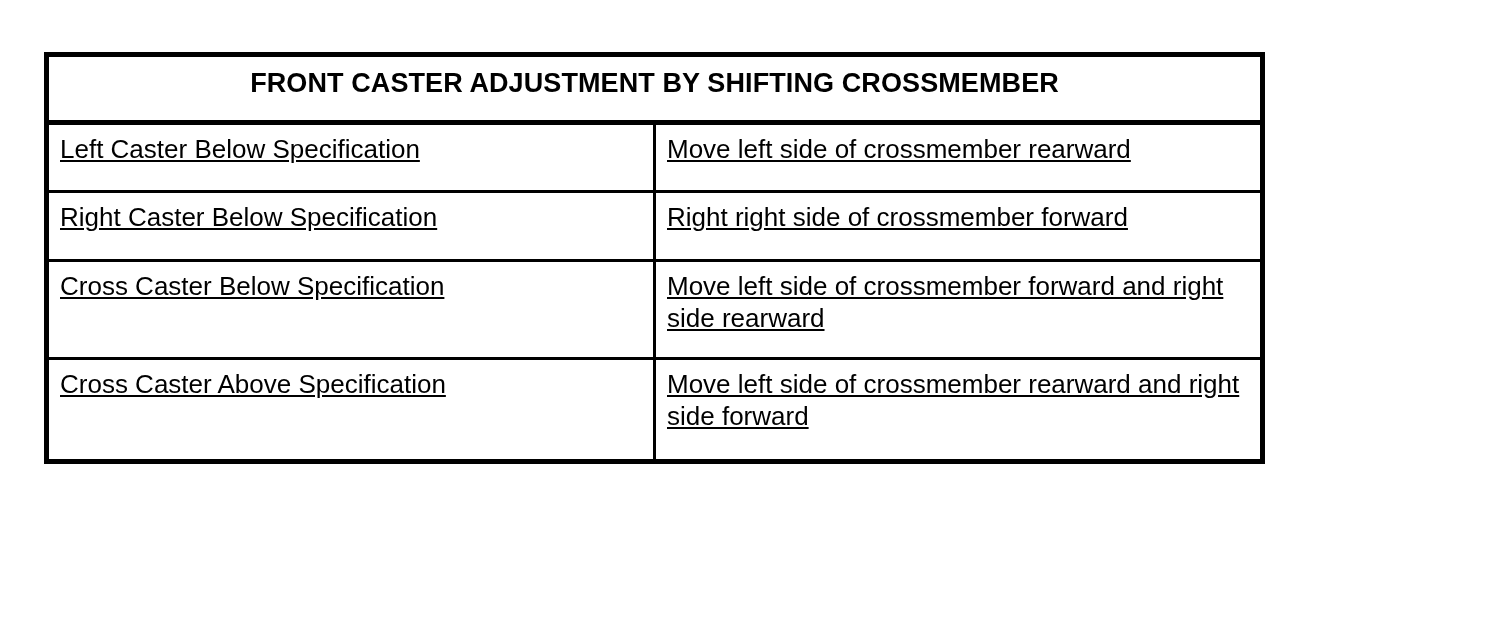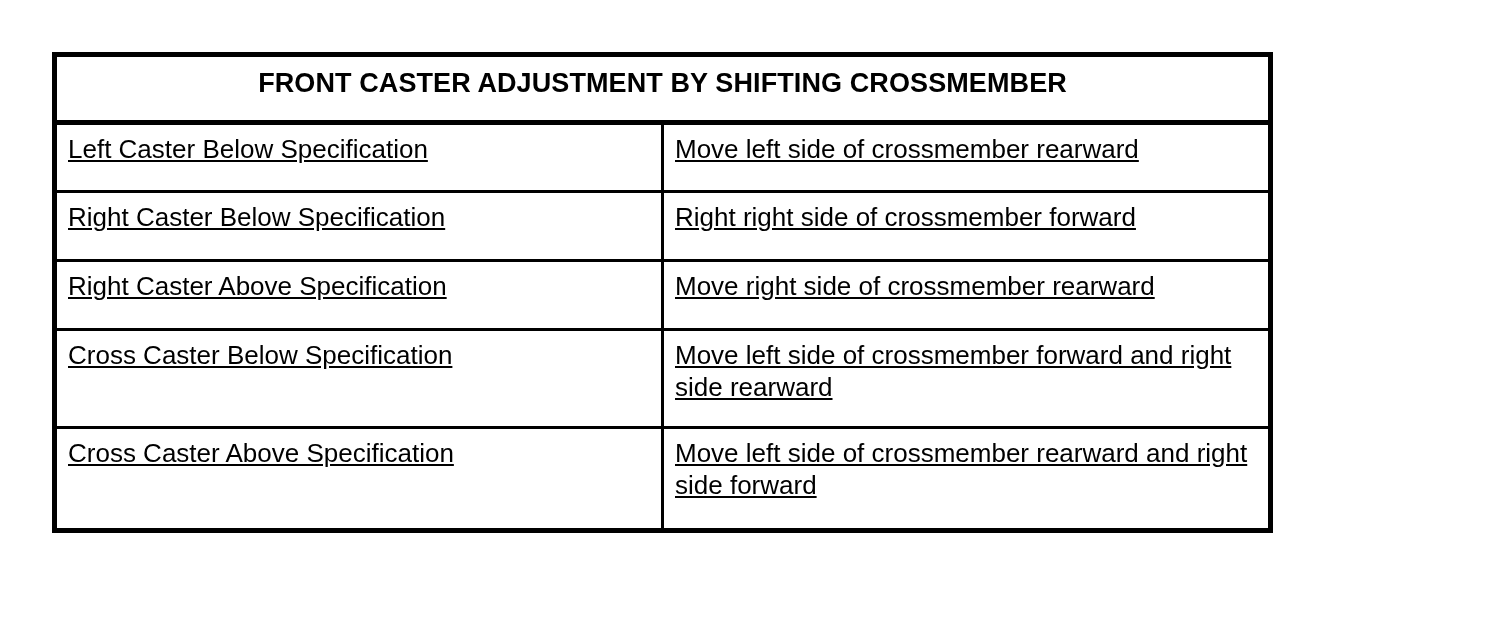--- a/index.html
+++ b/index.html
@@ -16,21 +16,21 @@
     overflow: hidden;
   }
   .page {
     position: relative;
     width: 1504px;
     height: 632px;
     background: #ffffff;
   }
   .spec-table {
     position: absolute;
-    left: 52px;
+    left: 44px;
     top: 52px;
     width: 1221px;
     border-collapse: collapse;
     border: 5px solid #000000;
     background: #ffffff;
     table-layout: fixed;
   }
   .spec-table th,
   .spec-table td {
     border: 0;
@@ -104,28 +104,20 @@
 
       <tr class="body-row row-h3">
         <td class="col-condition">
           <span class="cell-text">Right Caster Below Specification</span>
         </td>
         <td class="col-action">
           <span class="cell-text">Right right side of crossmember forward</span>
         </td>
       </tr>
 
-      <tr class="body-row row-h4">
-        <td class="col-condition">
-          <span class="cell-text">Right Caster Above Specification</span>
-        </td>
-        <td class="col-action">
-          <span class="cell-text">Move right side of crossmember rearward</span>
-        </td>
-      </tr>
 
       <tr class="body-row row-h5">
         <td class="col-condition">
           <span class="cell-text">Cross Caster Below Specification</span>
         </td>
         <td class="col-action">
           <span class="cell-text">Move left side of crossmember forward and right side rearward</span>
         </td>
       </tr>
 

